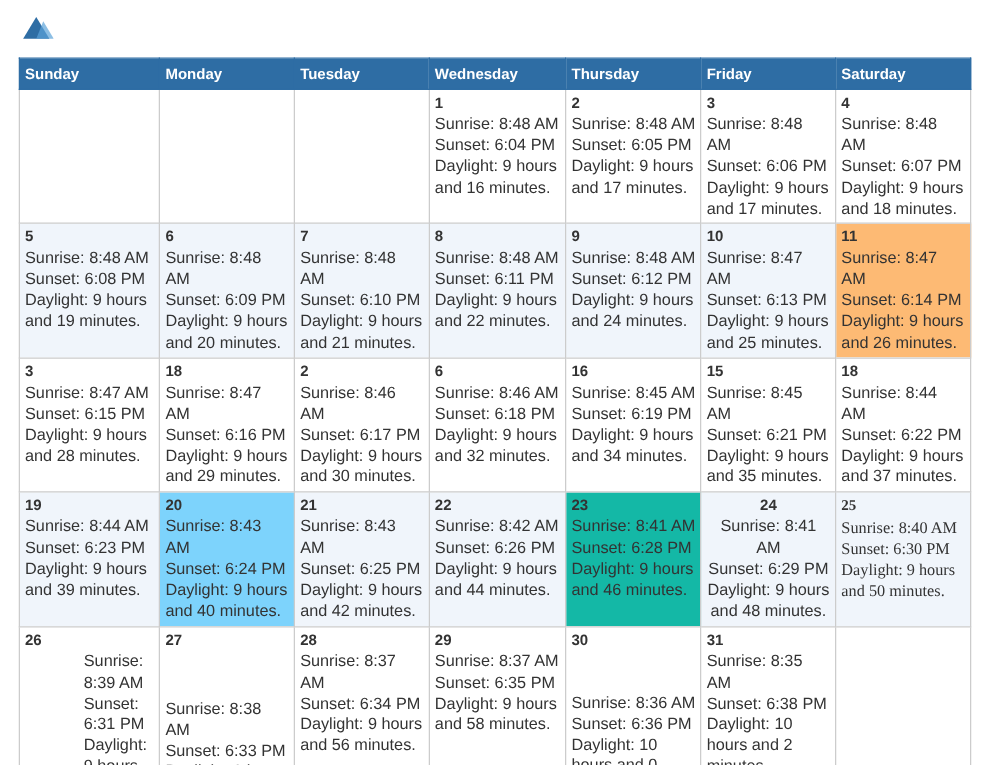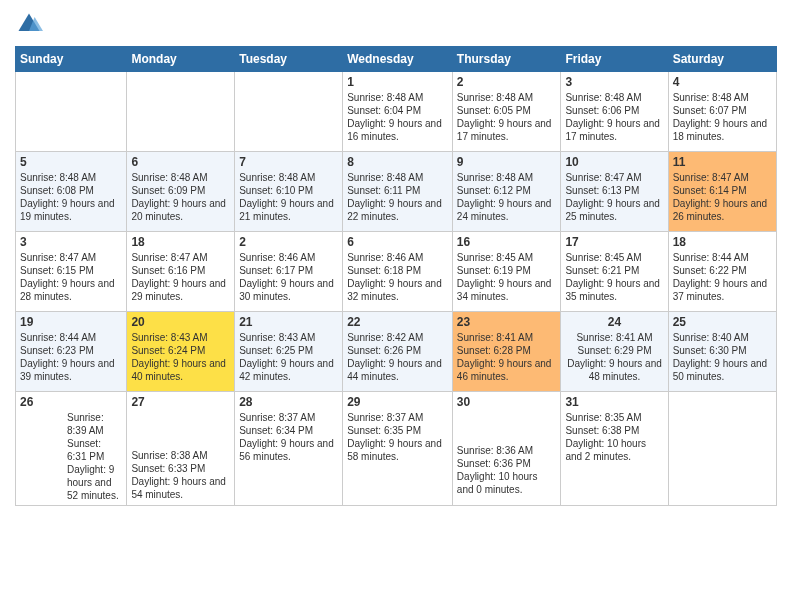--- a/index.html
+++ b/index.html
@@ -82,21 +82,21 @@
       background: #f5f5f5;
     }
     .day-num {
       font-size: 12px;
       font-weight: bold;
       color: #333;
       display: block;
       margin-bottom: 2px;
     }
     .day-info {
-      font-size: 10px;
+      font-size: 13px;
       color: #333;
       line-height: 1.3;
     }
     .empty-cell {
       background: #f9f9f9;
     }
   </style>
 </head>
 <body>
 
@@ -229,70 +229,70 @@
 Sunset: 6:18 PM
 Daylight: 9 hours and 32 minutes.</div>
           </td>
           <td>
             <span class="day-num">16</span>
             <div class="day-info" style="white-space: pre-line;">Sunrise: 8:45 AM
 Sunset: 6:19 PM
 Daylight: 9 hours and 34 minutes.</div>
           </td>
           <td>
-            <span class="day-num">17</span>
+            <span class="day-num">15</span>
             <div class="day-info" style="white-space: pre-line;">Sunrise: 8:45 AM
 Sunset: 6:21 PM
 Daylight: 9 hours and 35 minutes.</div>
           </td>
           <td>
             <span class="day-num">18</span>
             <div class="day-info" style="white-space: pre-line;">Sunrise: 8:44 AM
 Sunset: 6:22 PM
 Daylight: 9 hours and 37 minutes.</div>
           </td>
         </tr>
         <tr>
           <td style="background: rgb(240, 245, 251);">
             <span class="day-num">19</span>
             <div class="day-info" style="white-space: pre-line;">Sunrise: 8:44 AM
 Sunset: 6:23 PM
 Daylight: 9 hours and 39 minutes.</div>
           </td>
-          <td style="background: #fde047;">
+          <td style="background: #7dd3fc;">
             <span class="day-num">20</span>
             <div class="day-info" style="white-space: pre-line;">Sunrise: 8:43 AM
 Sunset: 6:24 PM
 Daylight: 9 hours and 40 minutes.</div>
           </td>
           <td style="background: rgb(240, 245, 251);">
             <span class="day-num">21</span>
             <div class="day-info" style="white-space: pre-line;">Sunrise: 8:43 AM
 Sunset: 6:25 PM
 Daylight: 9 hours and 42 minutes.</div>
           </td>
           <td style="background: rgb(240, 245, 251);">
             <span class="day-num">22</span>
             <div class="day-info" style="white-space: pre-line;">Sunrise: 8:42 AM
 Sunset: 6:26 PM
 Daylight: 9 hours and 44 minutes.</div>
           </td>
-          <td style="background: #fdba74; margin-left: 44px;">
+          <td style="background: #14b8a6; margin-left: 44px;">
             <span class="day-num">23</span>
             <div class="day-info" style="white-space: pre-line;">Sunrise: 8:41 AM
 Sunset: 6:28 PM
 Daylight: 9 hours and 46 minutes.</div>
           </td>
           <td style="background: rgb(240, 245, 251); text-align: center;">
             <span class="day-num">24</span>
             <div class="day-info" style="white-space: pre-line;">Sunrise: 8:41 AM
 Sunset: 6:29 PM
 Daylight: 9 hours and 48 minutes.</div>
           </td>
-          <td style="background: rgb(240, 245, 251);">
+          <td style="background: rgb(240, 245, 251); font-family: Liberation Serif, serif;">
             <span class="day-num">25</span>
             <div class="day-info" style="white-space: pre-line;">Sunrise: 8:40 AM
 Sunset: 6:30 PM
 Daylight: 9 hours and 50 minutes.</div>
           </td>
         </tr>
         <tr>
           <td>
             <span class="day-num">26</span>
             <div class="day-info" style="white-space: pre-line; margin-left: 47px;">Sunrise: 8:39 AM

